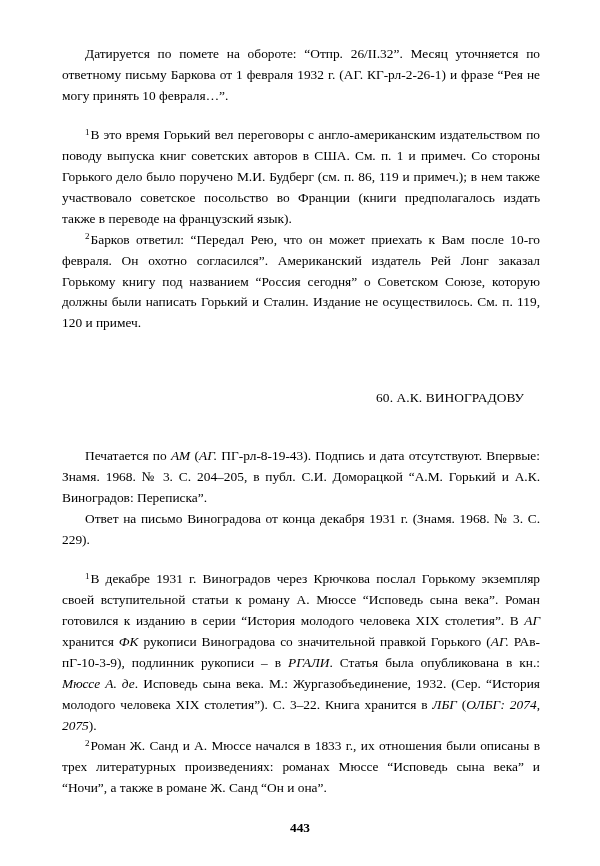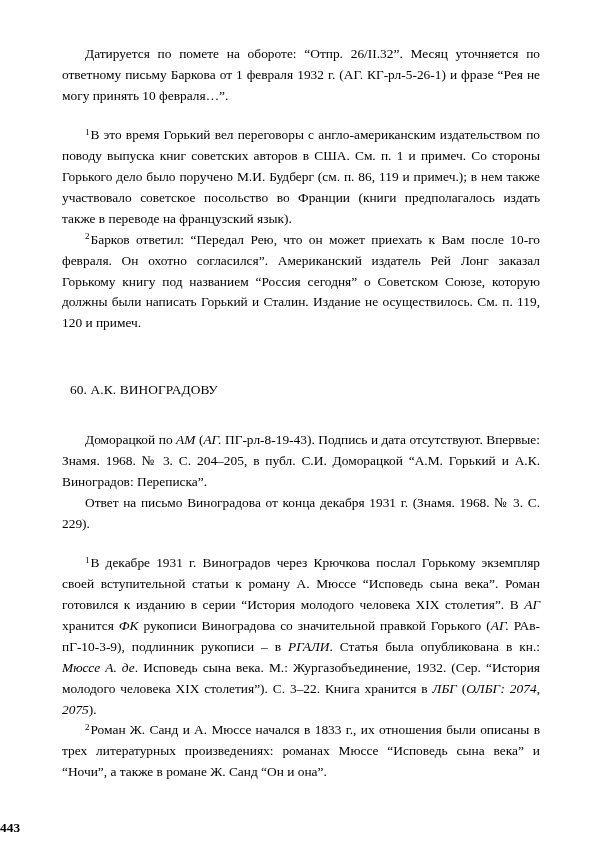--- a/index.html
+++ b/index.html
@@ -44,58 +44,58 @@
   }
   .note-marker {
     font-size: 9px;
     vertical-align: 0.52em;
     line-height: 0;
     padding-right: 1px;
   }
   h2.section-title {
     font-size: 13.4px;
     font-weight: normal;
-    text-align: left;
-    margin: 8px;
+    text-align: right;
+    margin: 16px;
     padding: 0;
     letter-spacing: 0.1px;
   }
   .title-space-before { height: 38px; }
   .title-space-after  { height: 21px; }
   em.it {
     margin-top: 36px;
   }
   .folio {
     position: absolute;
     left: 0;
     right: 0;
     top: 820px;
-    text-align: left;
+    text-align: center;
     font-size: 13.4px;
     font-weight: bold;
   }
 </style>
 </head>
 <body>
 
 <div class="page">
 
   <div class="textblock">
 
-    <p class="para">Датируется по помете на обороте: “Отпр. 26/II.32”. Месяц уточняет­ся по ответному письму Баркова от 1 февраля 1932 г. (АГ. КГ-рл-5-26-1) и фразе “Рея не могу принять 10 февраля…”.</p>
+    <p class="para">Датируется по помете на обороте: “Отпр. 26/II.32”. Месяц уточняет­ся по ответному письму Баркова от 1 февраля 1932 г. (АГ. КГ-рл-2-26-1) и фразе “Рея не могу принять 10 февраля…”.</p>
 
     <p class="para gap"><span class="note-marker">1</span><span>В это время Горький вел переговоры с англо-американским из­дательством по поводу выпуска книг советских авторов в США. См. п. 1 и примеч. Со стороны Горького дело было поручено М.И. Будберг (см. п. 86, 119 и примеч.); в нем также участвовало советское посольство во Франции (книги предполагалось издать также в переводе на фран­цузский язык).</span></p>
 
     <p class="para tight"><span class="note-marker">2</span><span>Барков ответил: “Передал Рею, что он может приехать к Вам после 10-го февраля. Он охотно согласился”. Американский издатель Рей Лонг заказал Горькому книгу под названием “Россия сегодня” о Советском Союзе, которую должны были написать Горький и Сталин. Издание не осуществилось. См. п. 119, 120 и примеч.</span></p>
 
     <div class="title-space-before"></div>
     <h2 class="section-title">60. А.К. ВИНОГРАДОВУ</h2>
     <div class="title-space-after"></div>
 
-    <p class="para"><span>Доморацкой по </span><em class="it">АМ</em><span> (</span><em class="it">АГ.</em><span> ПГ-рл-8-19-43). Подпись и дата отсутству­ют. Впервые: Знамя. 1968. № 3. С. 204–205, в публ. С.И. Доморацкой “А.М. Горький и А.К. Виноградов: Переписка”.</span></p>
+    <p class="para"><span>Печатается по </span><em class="it">АМ</em><span> (</span><em class="it">АГ.</em><span> ПГ-рл-8-19-43). Подпись и дата отсутству­ют. Впервые: Знамя. 1968. № 3. С. 204–205, в публ. С.И. Доморацкой “А.М. Горький и А.К. Виноградов: Переписка”.</span></p>
 
 
 
     <p class="para tight">Ответ на письмо Виноградова от конца декабря 1931 г. (Знамя. 1968. № 3. С. 229).</p>
 
 
     <p class="para gap"><span class="note-marker">1</span><span>В декабре 1931 г. Виноградов через Крючкова послал Горькому экземпляр своей вступительной статьи к роману А. Мюссе “Исповедь сына века”. Роман готовился к изданию в серии “История молодого че­ловека XIX столетия”. В <em class="it">АГ</em> хранится <em class="it">ФК</em> рукописи Виноградова со зна­чительной правкой Горького (<em class="it">АГ.</em> РАв-пГ-10-3-9), подлинник рукописи – в <em class="it">РГАЛИ</em>. Статья была опубликована в кн.: <em class="it">Мюссе А. де</em>. Исповедь сына века. М.: Жургазобъединение, 1932. (Сер. “История молодого человека XIX столетия”). С. 3–22. Книга хранится в <em class="it">ЛБГ</em> (<em class="it">ОЛБГ: 2074</em>, <em class="it">2075</em>).</span></p>
 
     <p class="para tight"><span class="note-marker">2</span><span>Роман Ж. Санд и А. Мюссе начался в 1833 г., их отношения были описаны в трех литературных произведениях: романах Мюссе “Исповедь сына века” и “Ночи”, а также в романе Ж. Санд “Он и она”.</span></p>
 

